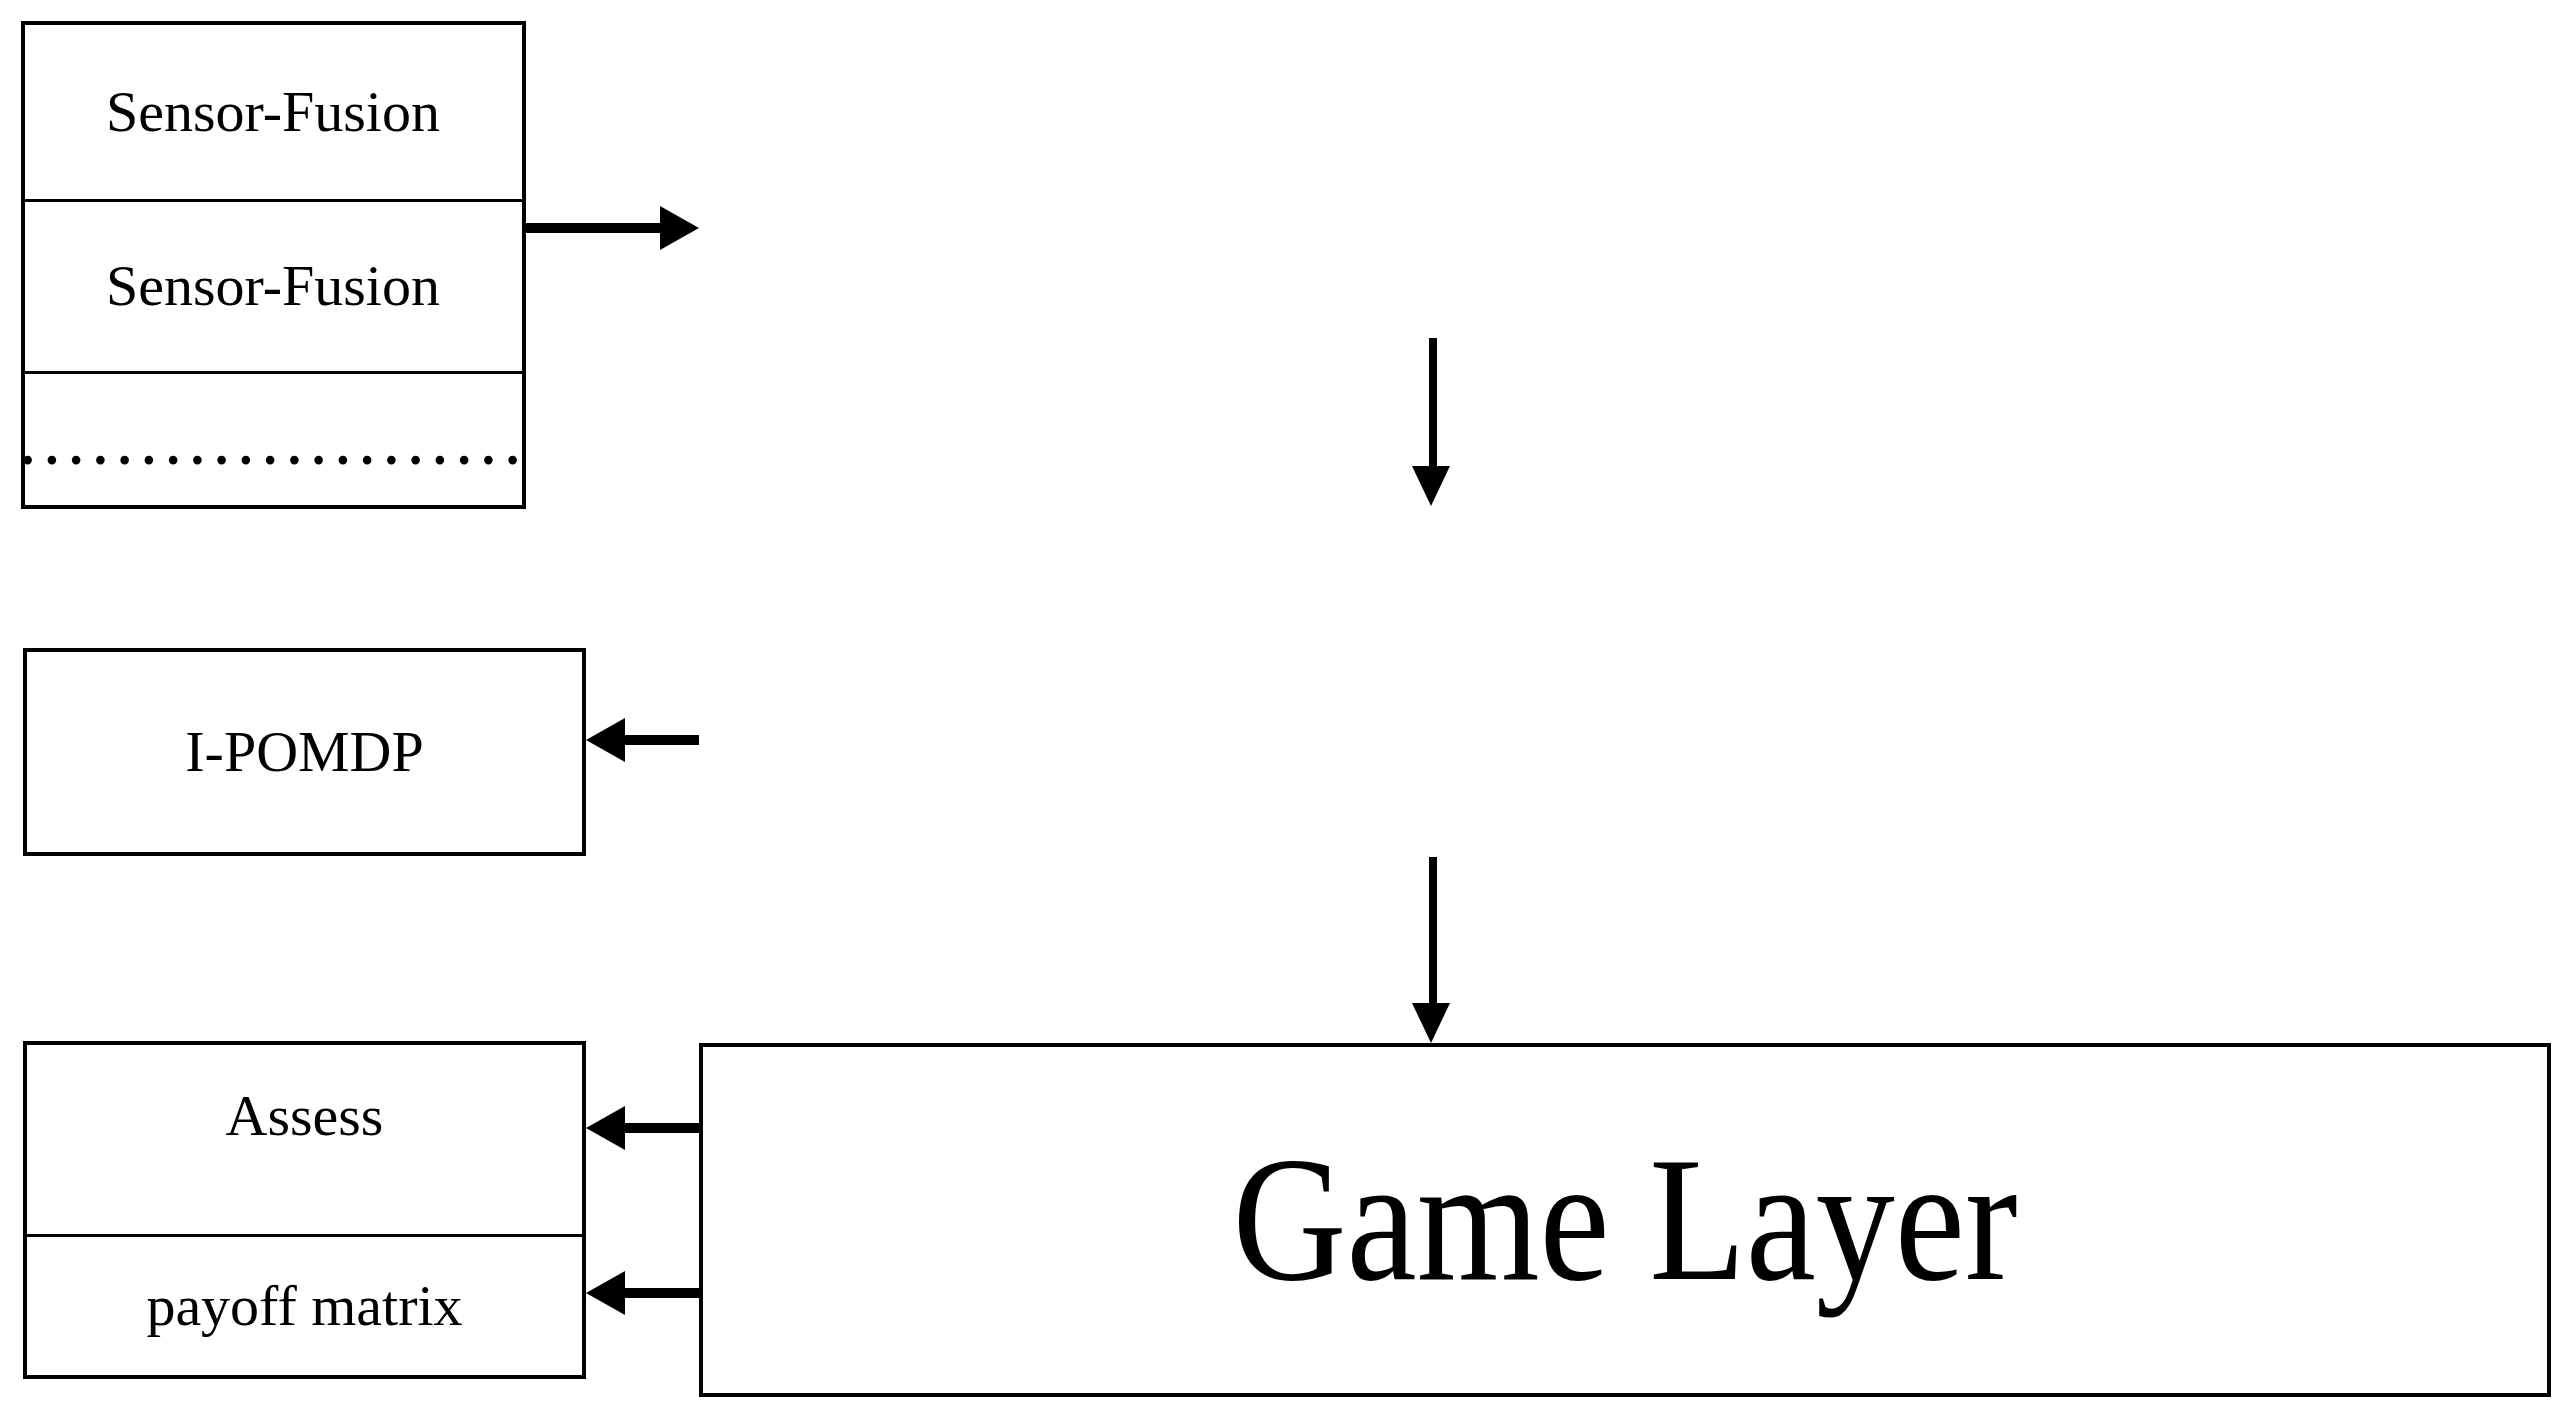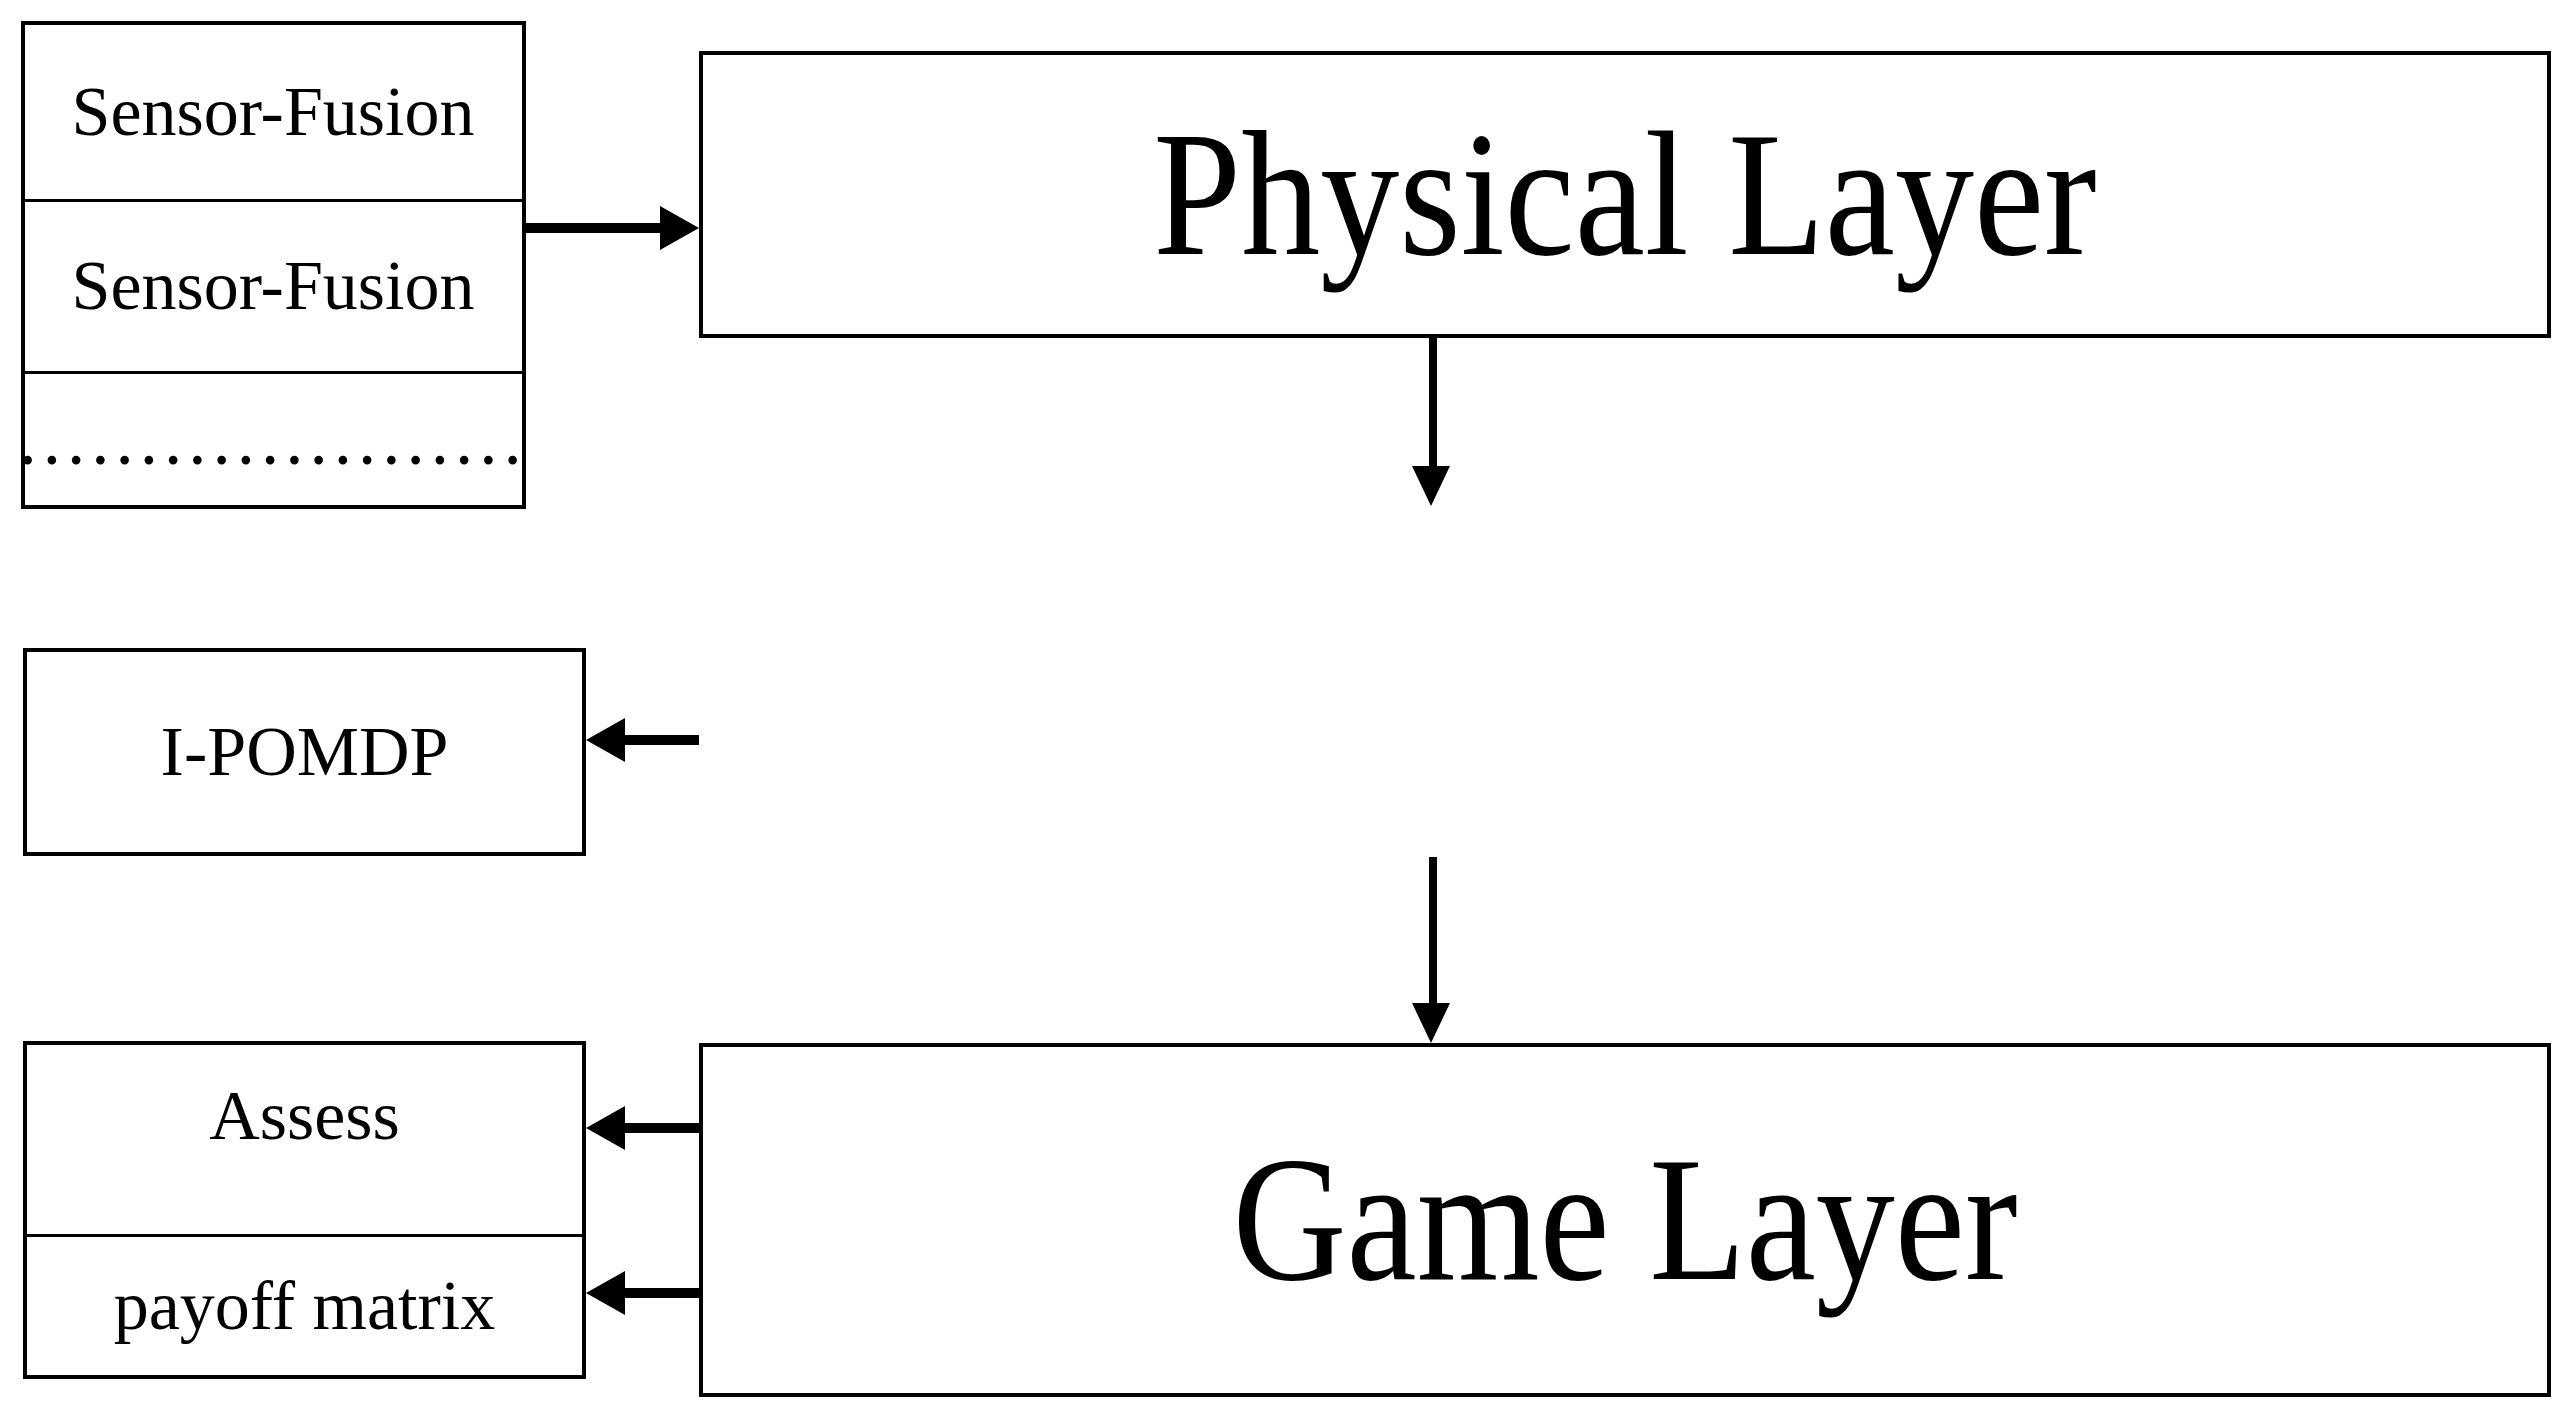--- a/index.html
+++ b/index.html
@@ -25,21 +25,21 @@
     align-items: center;
     justify-content: center;
   }
   .layer-label {
     font-size: 158px;
     line-height: 1;
     white-space: nowrap;
     transform: scaleY(1.12);
   }
   .small-label {
-    font-size: 70px;
+    font-size: 58px;
     line-height: 1;
     white-space: nowrap;
   }
   .stack {
     position: absolute;
     background: #ffffff;
     border: 4.3px solid #000000;
     box-sizing: border-box;
     display: flex;
     flex-direction: column;
@@ -102,23 +102,20 @@
       <span class="small-label">Sensor-Fusion</span>
     </div>
     <div class="cell" style="height:172px;">
       <span class="small-label">Sensor-Fusion</span>
     </div>
     <div class="cell" style="height:134px;">
       <span class="dots">.....................</span>
     </div>
   </div>
 
-  <div class="box" style="left:699px; top:51px; width:1852px; height:287px;">
-    <span class="layer-label">Physical Layer</span>
-  </div>
 
 
   <div class="box" style="left:699px; top:1043px; width:1852px; height:354px;">
     <span class="layer-label">Game Layer</span>
   </div>
 
   <div class="box" style="left:23px; top:648px; width:563px; height:208px;">
     <span class="small-label">I-POMDP</span>
   </div>
 

